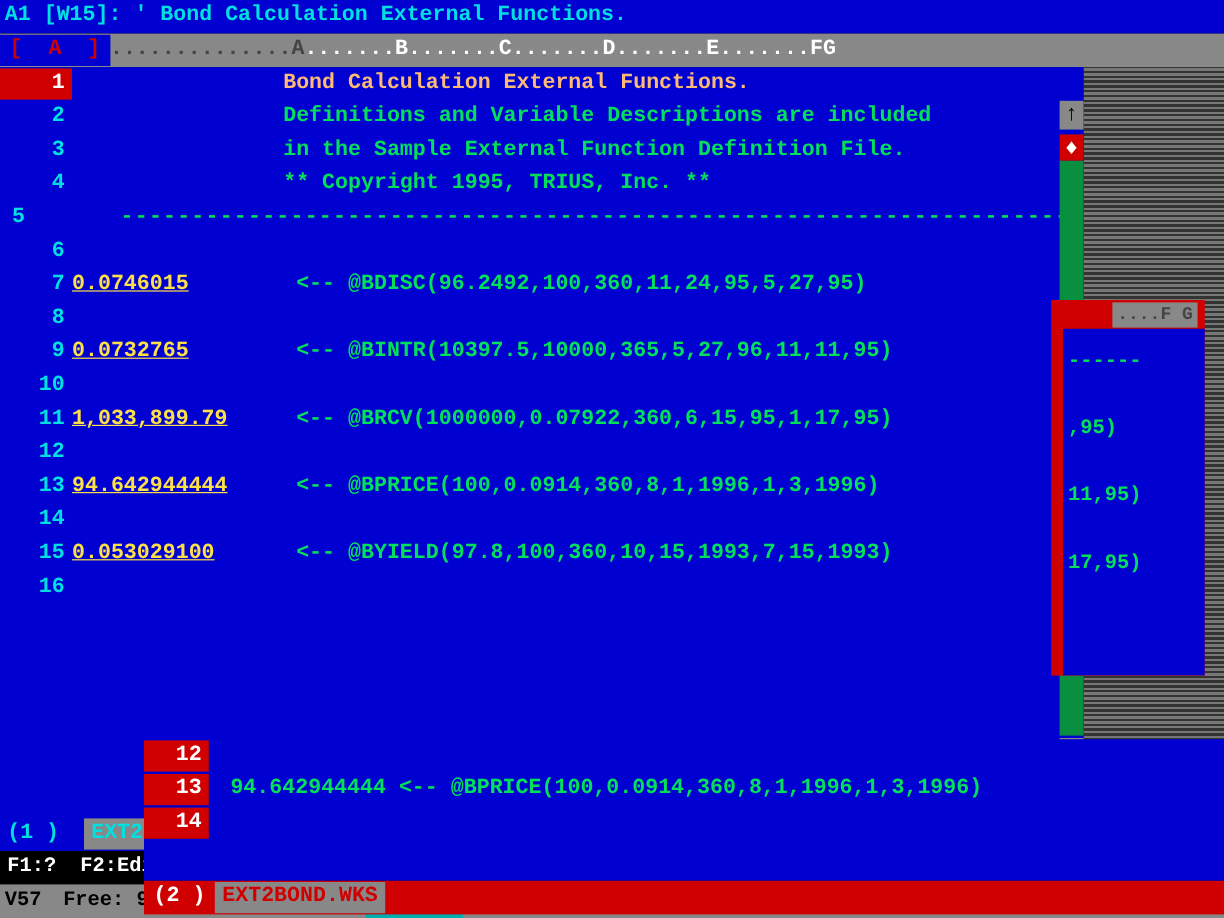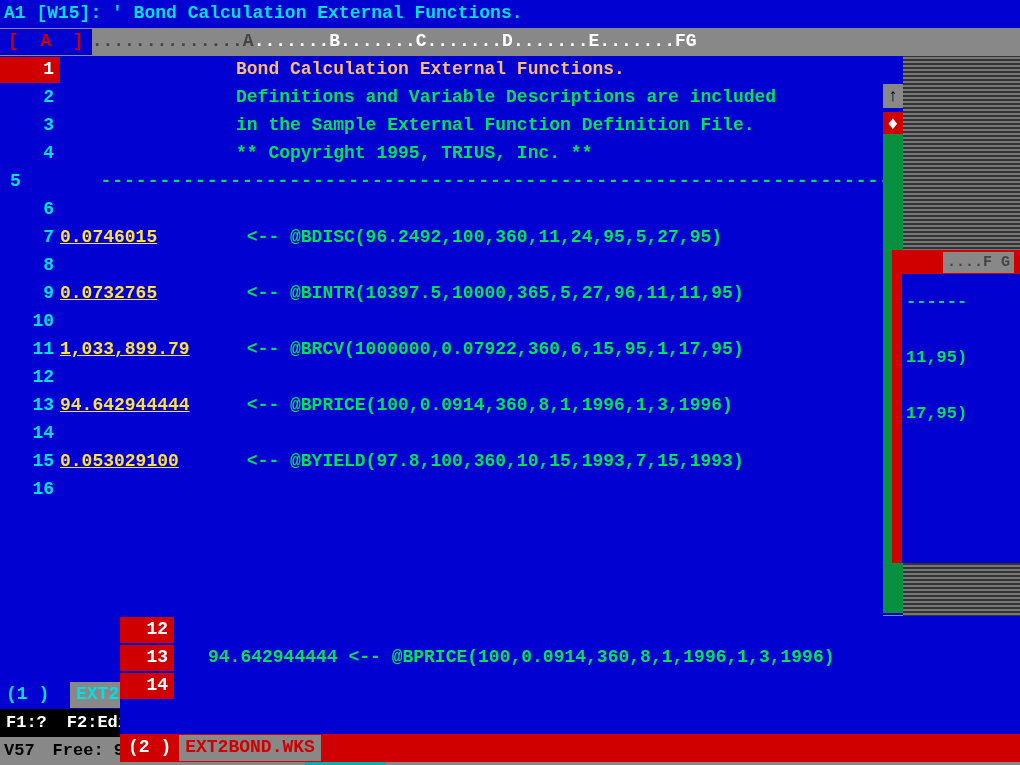--- a/index.html
+++ b/index.html
@@ -160,21 +160,21 @@
     }
     .sw-rownum {
       width:54px;
       text-align:right;
       padding-right:6px;
       background:#d00000;
       color:#fff;
     }
     .sw-content {
       flex:1;
-      padding-left:34px;
+      padding-left:18px;
       color:#00e05a;
       white-space:pre;
     }
     .sw-file-row {
       display:flex;
       height:28px;
       align-items:center;
       background:#d00000;
     }
     .sw-paren {
@@ -245,21 +245,21 @@
       position:absolute;
       right:117px;
       top:78px;
       width:20px;
       bottom:96px;
       background:#089040;
     }
     .scroll-arrow-down { bottom:70px; }
     .peek-right {
       position:absolute;
-      right:0;
+      right:16px;
       top:194px;
       width:128px;
       bottom:146px;
       background:#d00000;
       overflow:hidden;
     }
     .peek-inner {
       position:absolute;
       left:10px;
       right:0;
@@ -407,20 +407,21 @@
     <div class="scroll-diamond">♦</div>
     <div class="scroll-track-v"></div>
     <div class="scroll-arrow-down">↓</div>
 
     <div class="hatching" style="margin-left:auto"></div>
 
     <div class="peek-right">
       <div class="peek-col-head">....F G</div>
       <div class="peek-inner">
         <div class="peek-line peek-dash">------</div>
+        <div class="peek-line">,95)</div>
         <div class="peek-line">11,95)</div>
         <div class="peek-line">17,95)</div>
       </div>
     </div>
 
     <div class="second-window">
       <div class="sw-rows">
         <div class="sw-row">
             <div class="sw-rownum">12</div>
             <div class="sw-content"><span></span><span></span></div>

